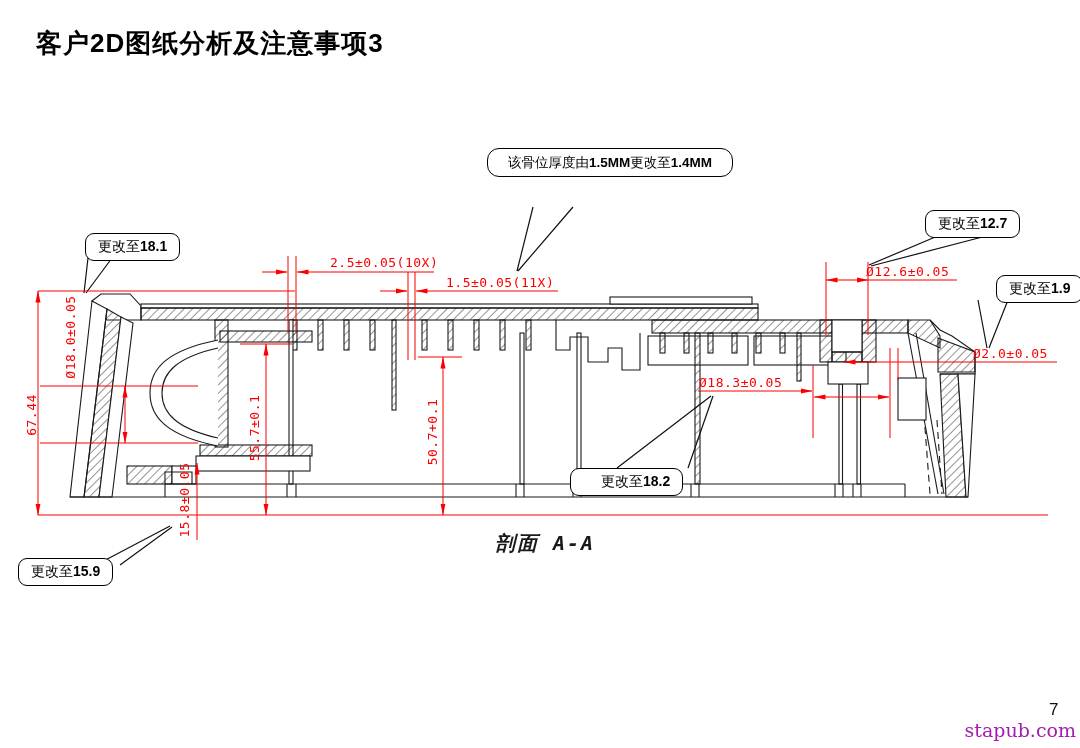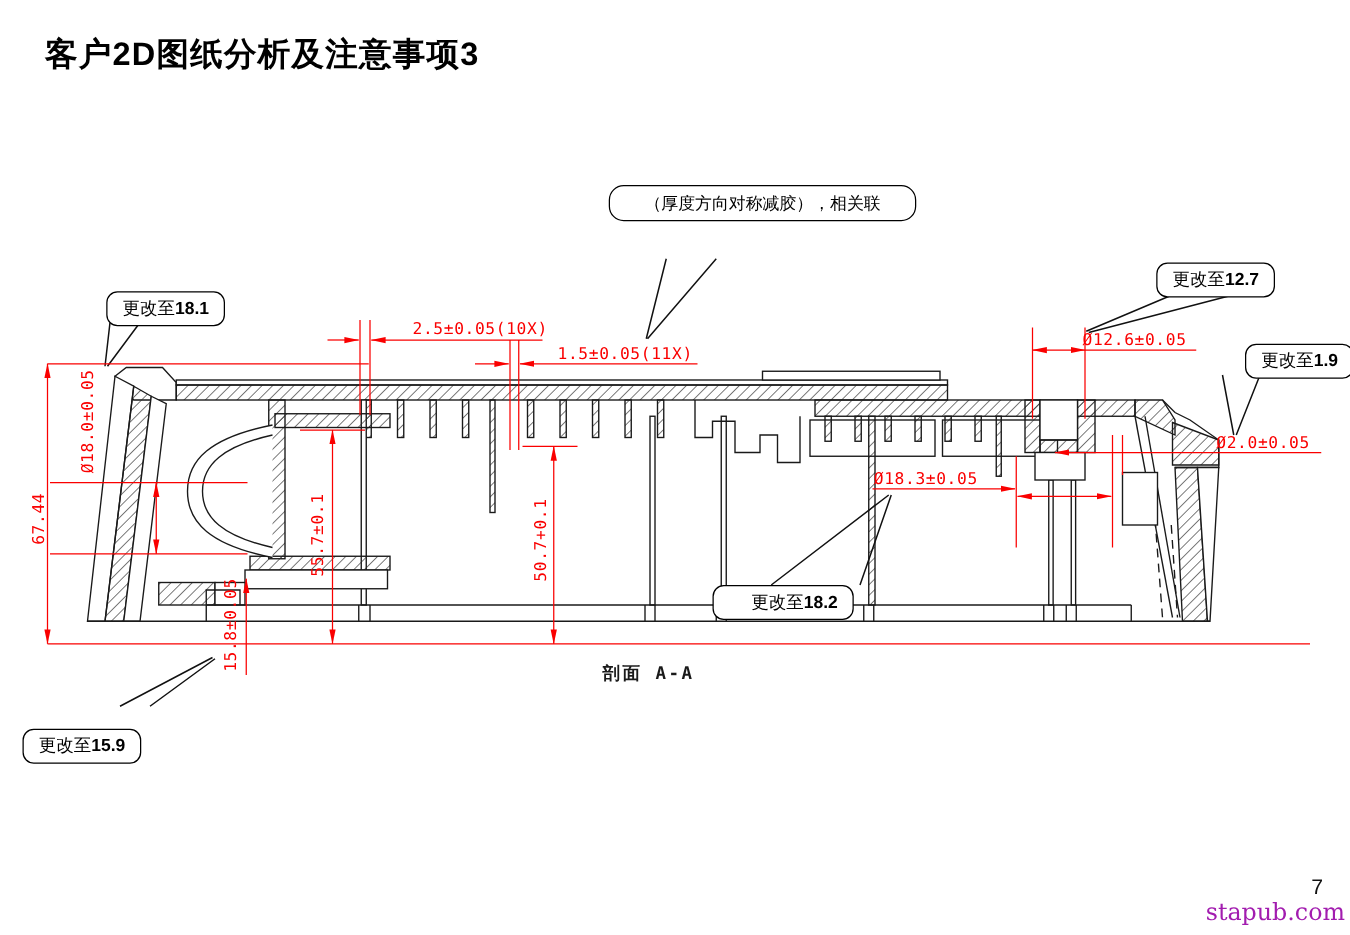--- a/index.html
+++ b/index.html
@@ -7,22 +7,22 @@
          font-family:"Liberation Sans", sans-serif;}
   #title{position:absolute;left:36px;top:26px;font-size:26px;font-weight:bold;color:#000;
          letter-spacing:1px;white-space:nowrap;}
   svg{position:absolute;left:0;top:0;}
   .callout{position:absolute;border:1.6px solid #000;border-radius:9px;background:#fff;
            padding:4px 12px;font-size:14px;color:#000;white-space:nowrap;z-index:5;}
   .callout b{font-weight:bold;}
   #bubble{position:absolute;left:487px;top:148px;width:236px;border:1.6px solid #000;
           border-radius:12px;background:#fff;padding:5px 4px;text-align:center;
           font-size:13.5px;line-height:17px;color:#000;z-index:5;}
-  #section-label{position:absolute;left:482px;top:530px;font-size:14px;font-weight:bold;
-          color:#1a1a1a;font-family:"DejaVu Sans Mono", monospace;letter-spacing:2px;}
+  #section-label{position:absolute;left:495px;top:530px;font-size:20px;font-weight:bold;
+          color:#1a1a1a;font-family:"DejaVu Sans Mono", monospace;letter-spacing:2px;font-style:italic;}
   #page-number{position:absolute;left:1049px;top:700px;font-size:17px;color:#111;}
   #watermark{position:absolute;right:4px;top:719px;font-size:19px;color:#a21caf;
           font-family:"DejaVu Serif", serif;}
   text.dim{font-family:"DejaVu Sans Mono", monospace;font-size:13px;fill:#fa0000;letter-spacing:0.5px;}
 </style>
 </head>
 <body>
 
 <div id="slide">
 
@@ -200,26 +200,26 @@
       <text class="dim" x="973" y="358">Ø2.0±0.05</text>
       <text class="dim" transform="rotate(-90 71 337)" x="71" y="337" text-anchor="middle" dominant-baseline="middle">Ø18.0±0.05</text>
       <text class="dim" transform="rotate(-90 32 415)" x="32" y="415" text-anchor="middle" dominant-baseline="middle">67.44</text>
       <text class="dim" transform="rotate(-90 255 428)" x="255" y="428" text-anchor="middle" dominant-baseline="middle">55.7±0.1</text>
       <text class="dim" transform="rotate(-90 433 432)" x="433" y="432" text-anchor="middle" dominant-baseline="middle">50.7+0.1</text>
       <text class="dim" transform="rotate(-90 185 500)" x="185" y="500" text-anchor="middle" dominant-baseline="middle">15.8±0.05</text>
     </g>
   </svg>
 
   <div id="bubble">
-    <div><span>（厚度方向对称减胶），相关联</span></div>
+    <div><span>该骨位厚度由</span><b>1.5MM</b><span>更改至</span><b>1.4MM</b></div>
   </div>
 
   <div class="callout" style="left:75px;top:233px;margin-left:10px;"><span>更改至</span><b>18.1</b></div>
   <div class="callout" style="left:925px;top:210px;text-align:right;"><span>更改至</span><b>12.7</b></div>
   <div class="callout" style="left:996px;top:275px;"><span>更改至</span><b>1.9</b></div>
   <div class="callout" style="left:570px;top:468px;padding-left:30px;"><span>更改至</span><b>18.2</b></div>
-  <div class="callout" style="left:18px;top:583px;"><span>更改至</span><b>15.9</b></div>
+  <div class="callout" style="left:18px;top:558px;"><span>更改至</span><b>15.9</b></div>
 
   <div id="section-label">剖面 A-A</div>
   <div id="page-number">7</div>
   <div id="watermark">stapub.com</div>
 
 </div>
 
 </body></html>

